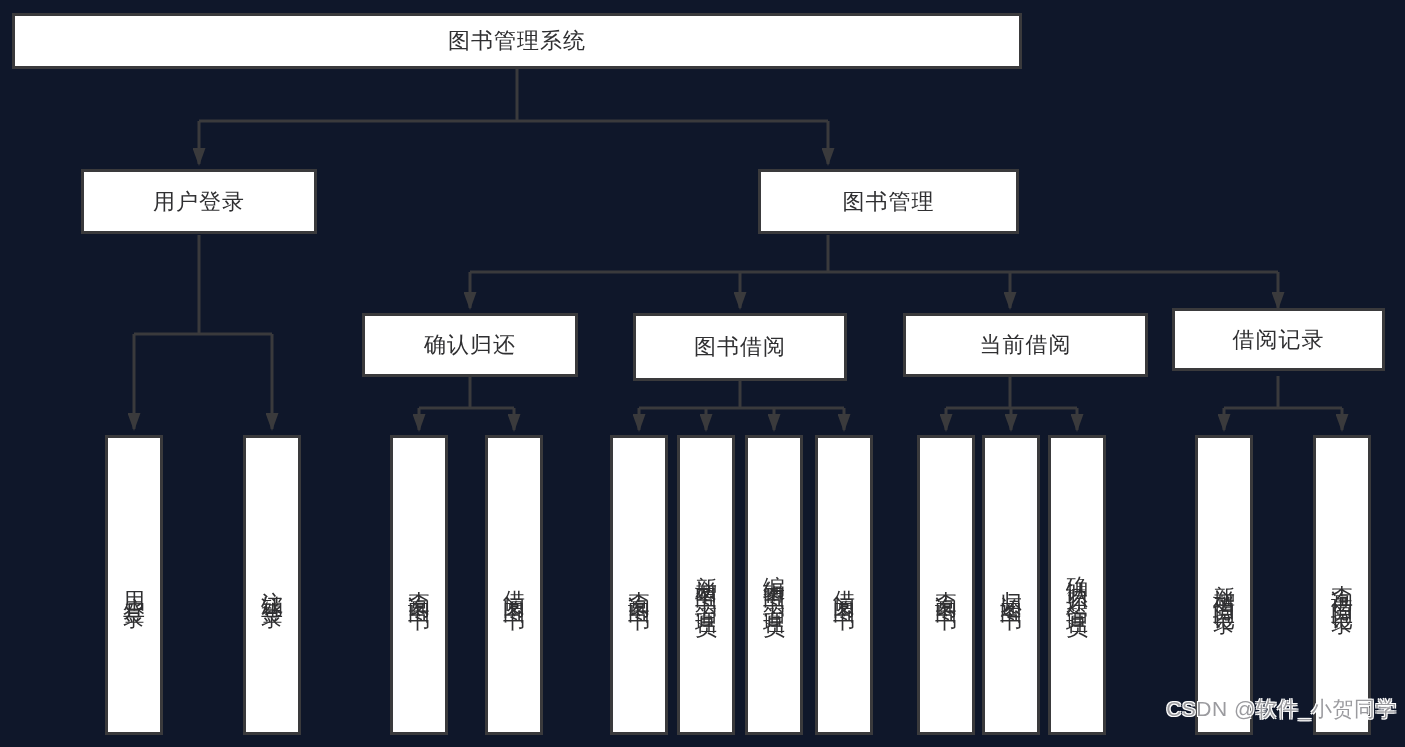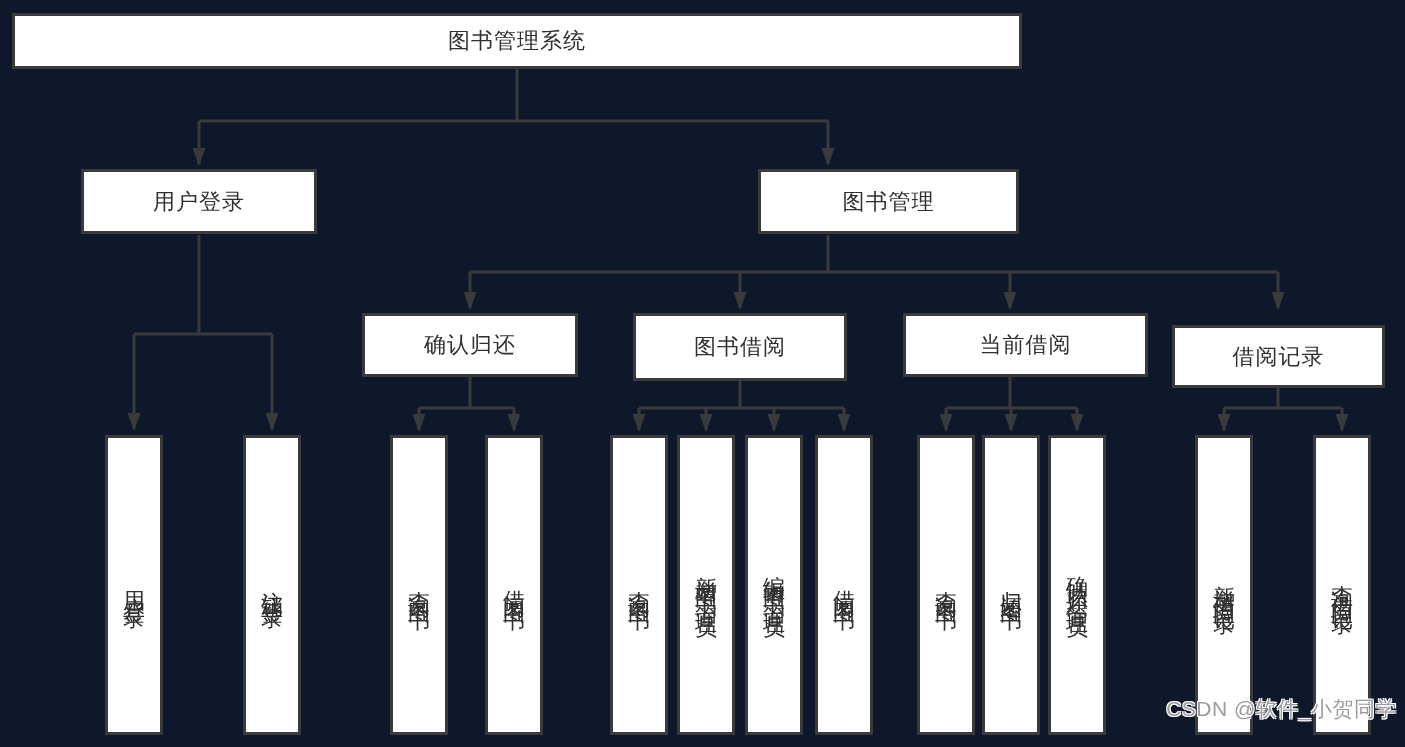--- a/index.html
+++ b/index.html
@@ -95,21 +95,21 @@
   </svg>
 
   <div class="node h" style="left:12px; top:13px; width:1010px; height:56px;">图书管理系统</div>
 
   <div class="node h" style="left:81px; top:169px; width:236px; height:65px;">用户登录</div>
   <div class="node h" style="left:712px; top:169px; width:261px; height:65px;margin-left:46px;">图书管理</div>
 
   <div class="node h" style="left:362px; top:313px; width:216px; height:64px;">确认归还</div>
   <div class="node h" style="left:633px; top:313px; width:214px; height:68px;">图书借阅</div>
   <div class="node h" style="left:903px; top:313px; width:245px; height:64px;">当前借阅</div>
-  <div class="node h" style="left:1172px; top:325px; width:213px; height:63px;">借阅记录</div>
+  <div class="node h" style="left:1172px; top:308px; width:213px; height:63px;">借阅记录</div>
 
   <div class="node v" style="left:105px; top:435px; width:58px; height:300px;">用户登录</div>
   <div class="node v" style="left:243px; top:435px; width:58px; height:300px;">注销登录</div>
 
   <div class="node v" style="left:390px; top:435px; width:58px; height:300px;">查询图书</div>
   <div class="node v" style="left:485px; top:435px; width:58px; height:300px;">借阅图书</div>
 
   <div class="node v" style="left:610px; top:435px; width:58px; height:300px;">查询图书</div>
   <div class="node v" style="left:677px; top:435px; width:58px; height:300px;">新增图书（管理员）</div>
   <div class="node v" style="left:745px; top:435px; width:58px; height:300px;">编辑图书（管理员）</div>

